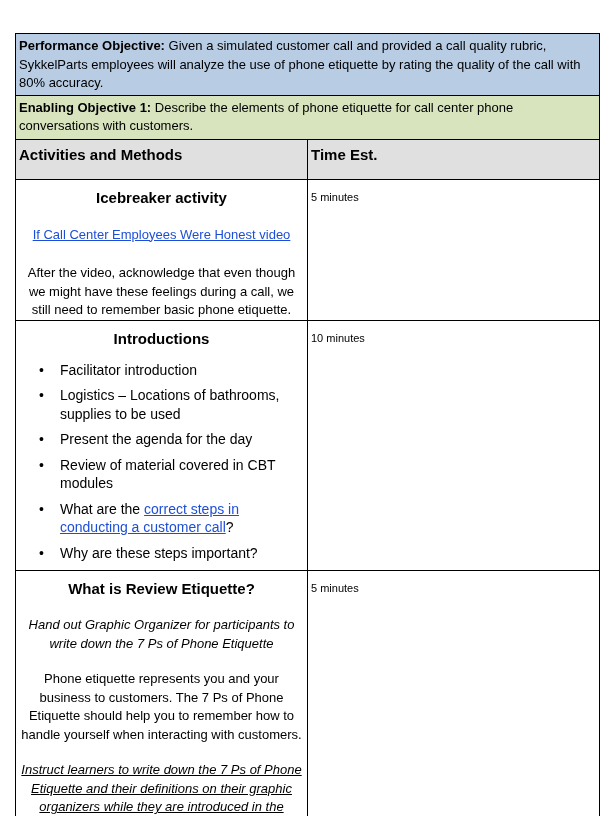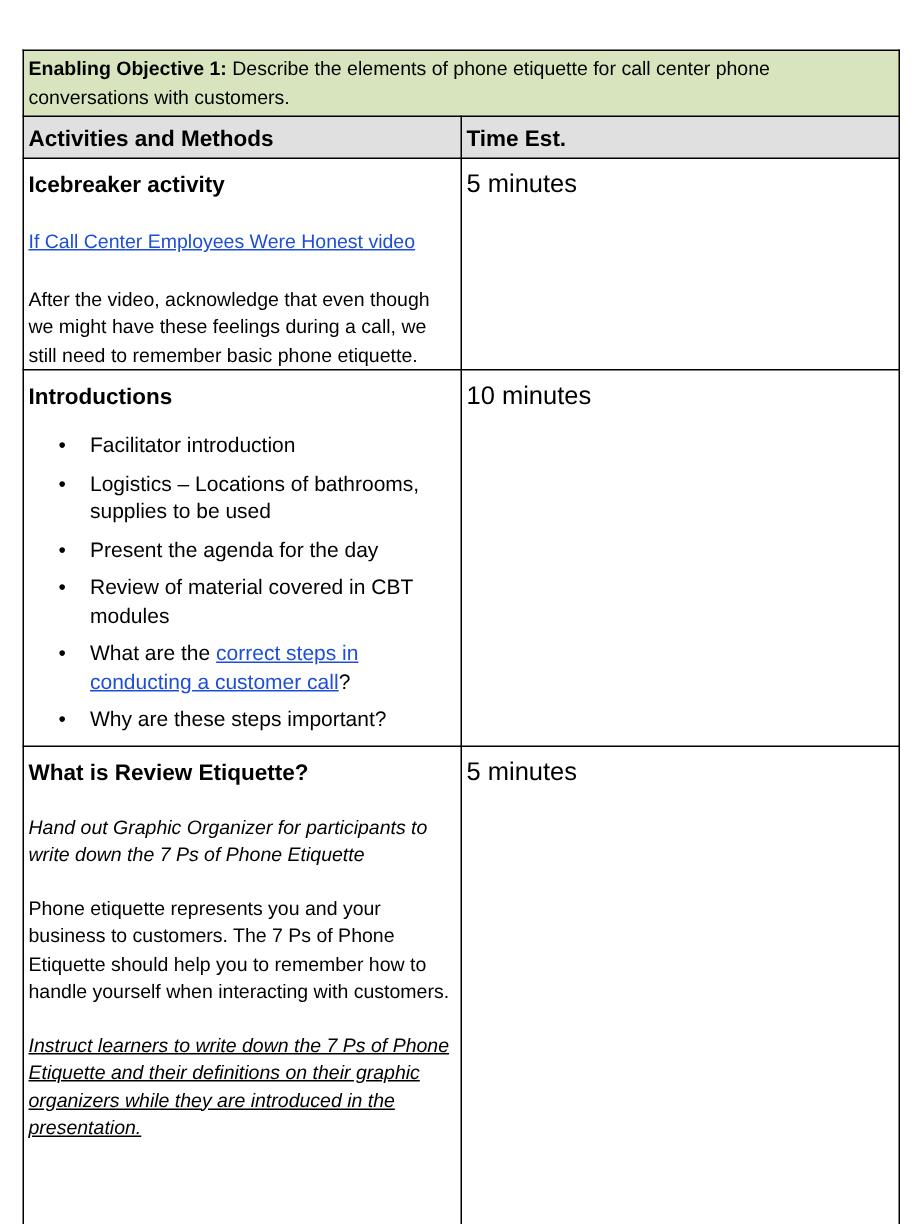--- a/index.html
+++ b/index.html
@@ -3,39 +3,44 @@
 <meta charset="utf-8">
 <style>
   html, body { margin:0; padding:0; background:#ffffff; }
   body { width:610px; height:816px; position:relative; font-family:"Liberation Sans", sans-serif; color:#000; }
   .page { position:absolute; left:15px; top:33px; width:585px; }
   table { border-collapse:collapse; width:585px; table-layout:fixed; }
   td { border:1px solid #000; vertical-align:top; padding:0; }
   .obj { font-size:13px; line-height:18.5px; padding:3px 3px 2px 3px; }
   .perf { background:#b8cce4; }
   .enab { background:#d7e4bd; }
-  .hdr { background:#e0e0e0; font-weight:bold; font-size:15px; padding:5px 3px 3px 3px; line-height:19px; }
+  .hdr { background:#e0e0e0; font-weight:bold; font-size:15px; padding:5px 3px 15px 3px; line-height:19px; }
   .c1 { width:484px; }
   .c2 { width:98px; }
   .title { font-weight:bold; font-size:15px; margin:8px 0 0 0; line-height:19px; }
   .cell { padding:0 3px 0 3px; font-size:13px; line-height:18.5px; }
-  .time { font-size:17px; padding:8px 3px 0 3px; line-height:18px; }
+  .time { font-size:11px; padding:8px 3px 0 3px; line-height:18px; }
   a { color:#1d4ed8; text-decoration:underline; }
-  p { margin:0; }
+  p { margin:0;text-align:center; }
   ul { margin:13px 0 8px 0; padding-left:41px; list-style:none; }
   ul li { position:relative; margin:0 0 7px 0; line-height:18.5px; font-size:14px; }
   ul li::before { content:"\2022"; position:absolute; left:-21px; }
   .it { font-style:italic; }
 </style>
 </head>
 <body>
 
 <div class="page">
   <table>
     <tbody>
+        <tr>
+      <td colspan="2" class="obj perf">
+        <b>Performance Objective:</b><span> Given a simulated customer call and provided a call quality rubric, SykkelParts employees will analyze the use of phone etiquette by rating the quality of the call with 80% accuracy.</span>
+      </td>
+    </tr>
     <tr>
       <td colspan="2" class="obj enab" style="padding-bottom:3px;">
         <b>Enabling Objective 1:</b><span> Describe the elements of phone etiquette for call center phone conversations with customers.</span>
       </td>
     </tr>
     <tr>
       <td class="hdr c1">Activities and Methods</td>
       <td class="hdr c2">Time Est.</td>
     </tr>
 

